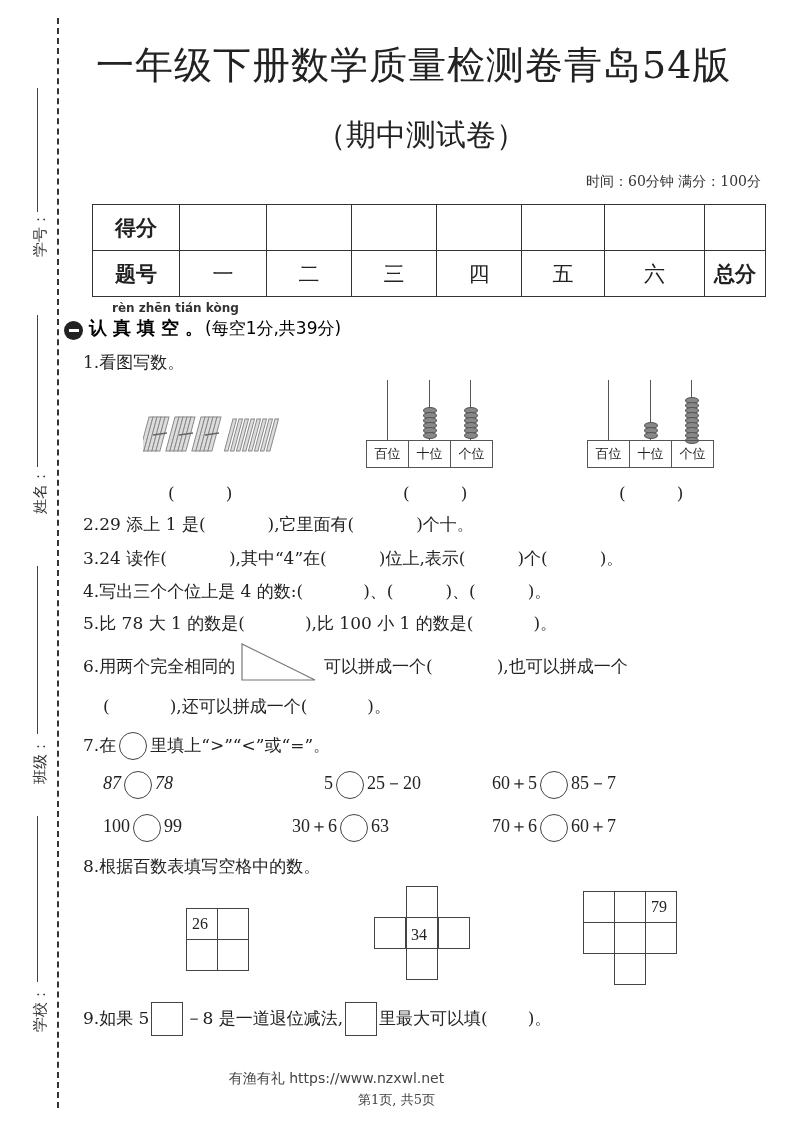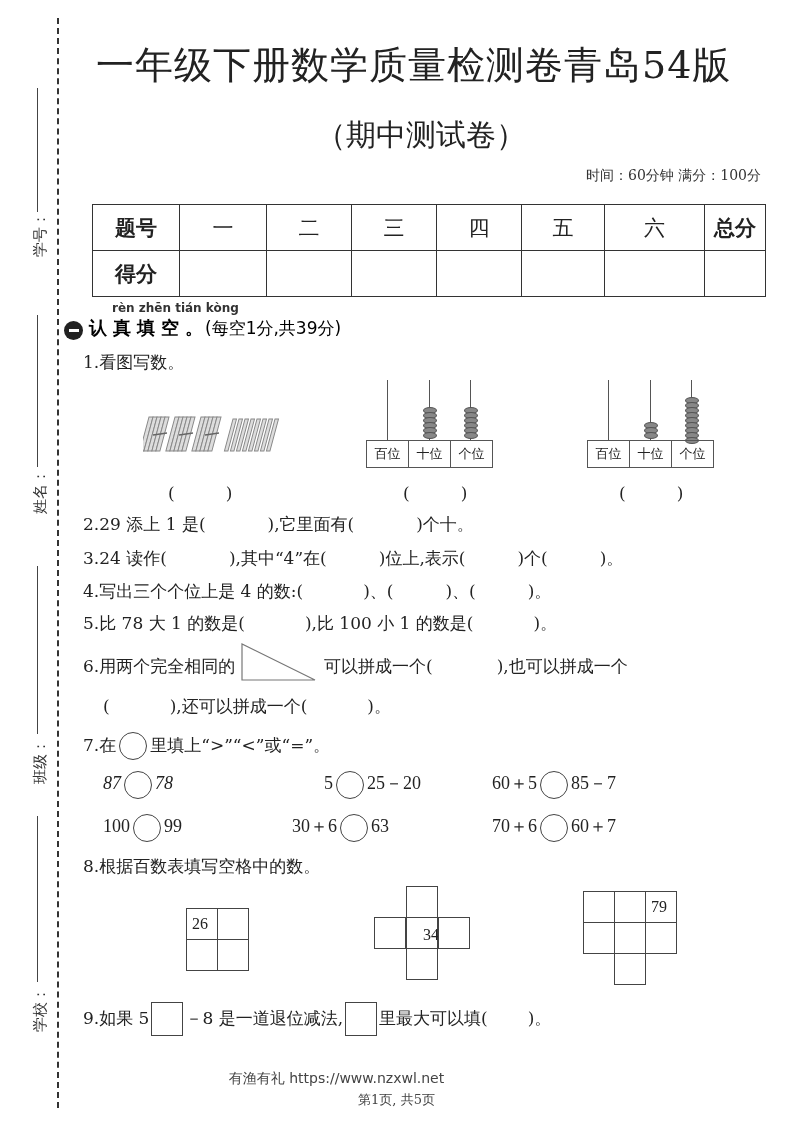--- a/index.html
+++ b/index.html
@@ -2,21 +2,21 @@
 <html><head>
 <meta charset="utf-8">
 <style>
   html,body{margin:0;padding:0;background:#fff;}
   body{width:793px;height:1122px;position:relative;overflow:hidden;font-family:"DejaVu Serif","Liberation Serif",serif;color:#222;}
   .dash{position:absolute;left:57px;top:18px;height:1090px;border-left:2px dashed #333;}
   .vline{position:absolute;left:37px;width:0;border-left:1.5px solid #444;}
   .vlabel{position:absolute;left:18px;font-family:"DejaVu Sans",sans-serif;font-size:15px;transform:rotate(-90deg);transform-origin:center;white-space:nowrap;color:#333;}
   .title{position:absolute;left:96px;top:40px;font-size:38px;letter-spacing:1px;font-family:"DejaVu Serif",serif;color:#222;}
   .subtitle{position:absolute;left:316px;top:115px;font-size:30px;font-family:"DejaVu Serif",serif;color:#222;}
-  .time{position:absolute;right:32px;top:167px;font-size:14px;color:#333;}
+  .time{position:absolute;right:32px;top:173px;font-size:14px;color:#333;}
   table.score{position:absolute;left:92px;top:204px;border-collapse:collapse;width:674px;height:93px;}
   table.score td{border:1px solid #333;text-align:center;font-family:"DejaVu Sans",sans-serif;font-size:21px;color:#222;}
   table.score td.hd{font-weight:bold;}
   .pinyin{position:absolute;left:112px;top:301px;font-family:"DejaVu Sans",sans-serif;font-size:12px;color:#333;font-weight:bold;}
   .section{position:absolute;left:64px;top:316px;font-family:"DejaVu Sans",sans-serif;font-size:18px;font-weight:bold;display:flex;align-items:flex-end;color:#000000;}
   .sec-badge{width:19px;height:19px;border-radius:50%;background:#222;color:#fff;display:inline-flex;align-items:center;justify-content:center;margin-right:6px;}
   .sec-badge span{display:block;width:10px;height:3px;background:#fff;}
   .sec-title{letter-spacing:6px;}
   .sec-note{font-weight:normal;font-size:17px;margin-left:2px;}
   .q{position:absolute;left:83px;font-size:17px;white-space:nowrap;color:#222;}
@@ -50,38 +50,38 @@
 <div class="vline" style="top:816px;height:166px;"></div>
 <div class="vlabel" style="top:1000px;">学校：</div>
 
 <div class="title">一年级下册数学质量检测卷青岛54版</div>
 <div class="subtitle">（期中测试卷）</div>
 <div class="time">时间：60分钟  满分：100分</div>
 
 <table class="score">
   <tbody>
       <tr>
+    <td class="hd">得分</td>
+    <td></td>
+    <td></td>
+    <td></td>
+    <td></td>
+    <td></td>
+    <td></td>
+    <td></td>
+  </tr>
+  <tr>
     <td class="hd" style="width:84px">题号</td>
     <td style="width:84px">一</td>
     <td style="width:82px">二</td>
     <td style="width:82px">三</td>
     <td style="width:82px">四</td>
     <td style="width:80px">五</td>
     <td style="width:97px">六</td>
     <td class="hd">总分</td>
-  </tr>
-  <tr>
-    <td class="hd">得分</td>
-    <td></td>
-    <td></td>
-    <td></td>
-    <td></td>
-    <td></td>
-    <td></td>
-    <td></td>
   </tr>
 </tbody>
   </table>
 
 <div class="pinyin">rèn zhēn tián kòng</div>
 <div class="section">
   <span class="sec-badge">
       <span></span>
     </span>
   <span class="sec-title">认真填空</span>
@@ -225,21 +225,21 @@
 <div class="grid" style="left:186px;top:908px;">
   <div class="cell" style="left:0;top:0;padding:6px 0 0 5px;">26</div>
   <div class="cell" style="left:31px;top:0;"></div>
   <div class="cell" style="left:0;top:31px;"></div>
   <div class="cell" style="left:31px;top:31px;"></div>
 </div>
 
 <div class="grid" style="left:374px;top:886px;">
   <div class="cell" style="left:32px;top:0;"></div>
   <div class="cell" style="left:0;top:31px;"></div>
-  <div class="cell" style="left:32px;top:31px;padding:8px 0 0 16px;">34</div>
+  <div class="cell" style="left:32px;top:31px;padding:8px 0 0 4px;">34</div>
   <div class="cell" style="left:64px;top:31px;"></div>
   <div class="cell" style="left:32px;top:62px;"></div>
 </div>
 
 <div class="grid" style="left:583px;top:891px;">
   <div class="cell" style="left:0;top:0;"></div>
   <div class="cell" style="left:31px;top:0;"></div>
   <div class="cell" style="left:62px;top:0;padding:6px 0 0 5px;">79</div>
   <div class="cell" style="left:0;top:31px;"></div>
   <div class="cell" style="left:31px;top:31px;"></div>

